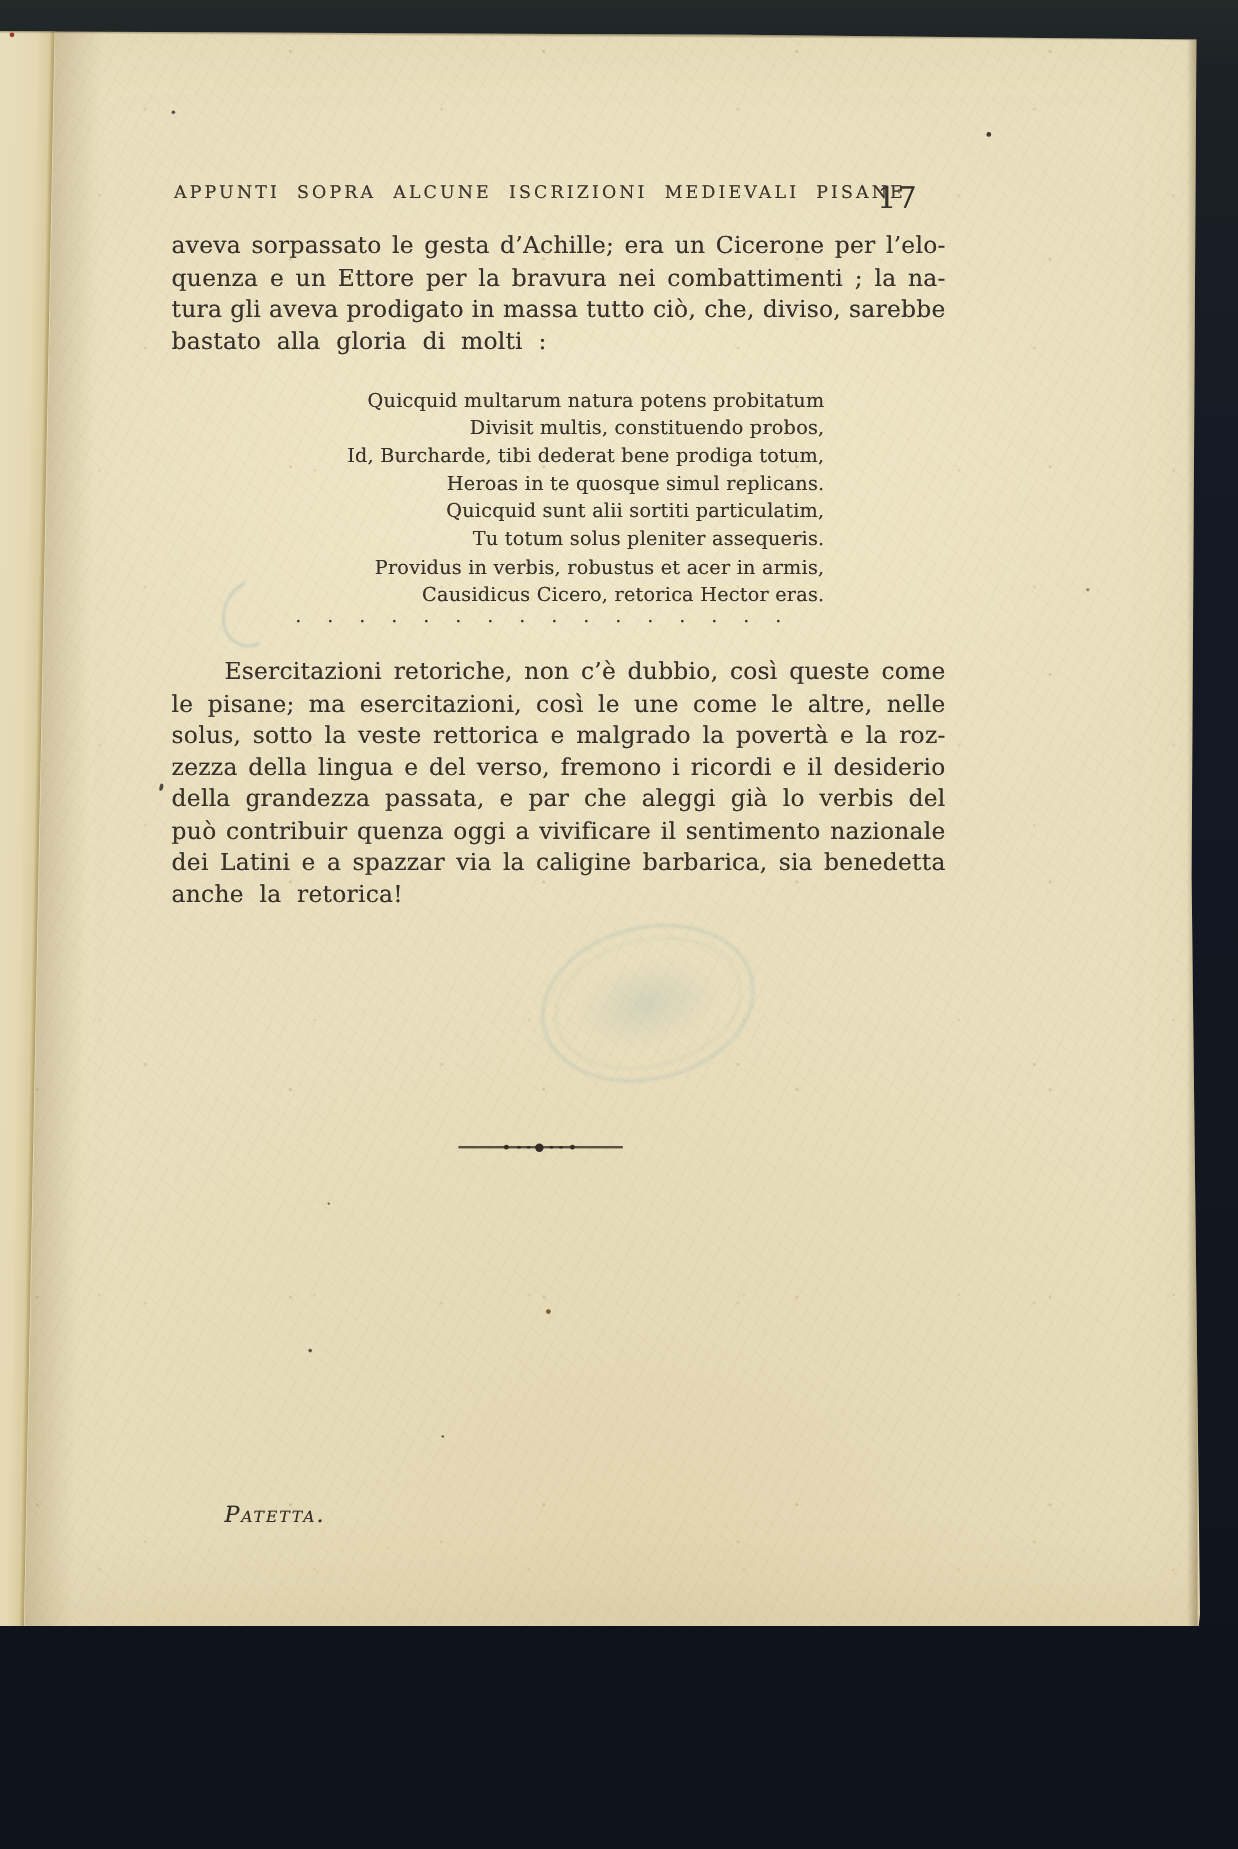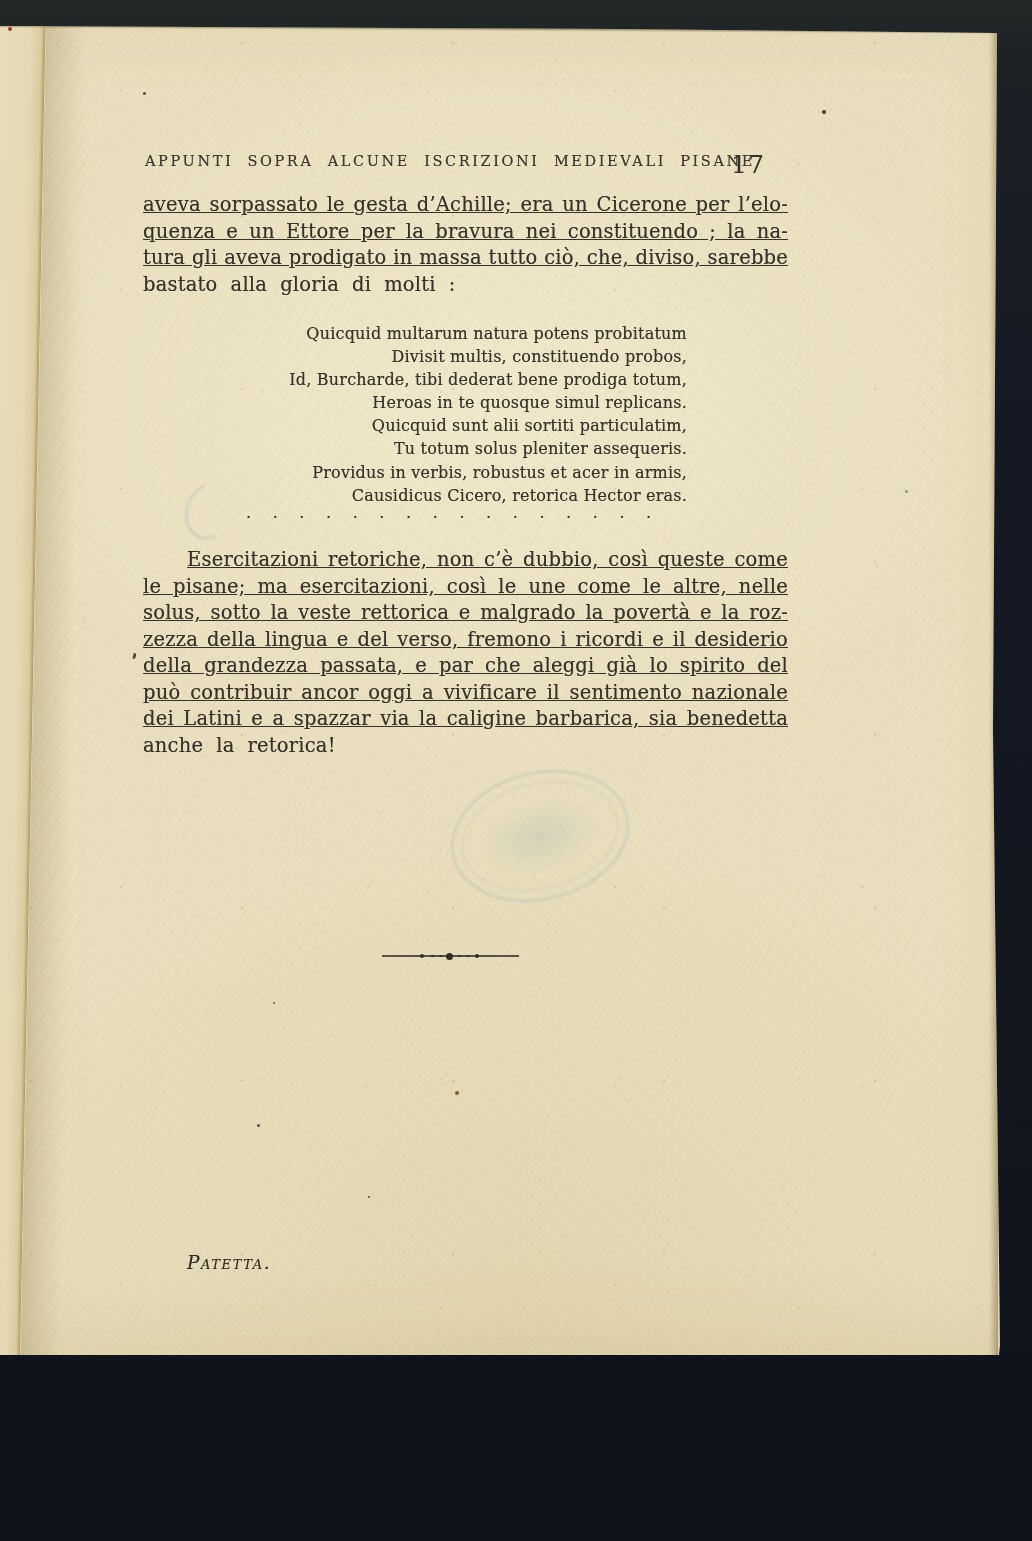--- a/index.html
+++ b/index.html
@@ -40,21 +40,21 @@
     transform:rotate(0.25deg);transform-origin:left center;}
 
   .txt{position:absolute;letter-spacing:.2px;text-shadow:0 0 .5px rgba(54,49,42,.55);}
   .running-header{left:135px;top:153px;width:630px;text-align:center;
     font-size:14.5px;letter-spacing:2.6px;word-spacing:7px;color:#3c362d;}
   .page-number{left:731px;top:150px;font-size:25px;letter-spacing:1px;color:#37322b;}
 
   .para{line-height:26.5px;font-size:19.5px;}
   .para-1{left:143px;top:192px;width:645px;}
   .para-2{left:143px;top:547px;width:645px;}
-  .jline{text-align:justify;text-align-last:justify;text-decoration:underline;}
+  .jline{text-align:justify;text-align-last:justify;}
   .lline{text-align:left;word-spacing:.34em;}
   .indent1{padding-left:44px;}
 
   .verse{left:247px;top:322px;width:440px;font-size:16px;line-height:23.1px;text-align:right;}
   .verse .vline:nth-child(even){padding-left:19px;}
   .ellipsis-row{left:246px;top:503px;font-size:16px;word-spacing:16.5px;letter-spacing:0;color:#3a342c;}
 
   .signature{left:187px;top:1252px;font-size:18.5px;font-variant:small-caps;letter-spacing:1.6px;color:#332e27;font-style:italic;}
 
   .divider{position:absolute;left:382px;top:949px;width:137px;height:14px;}
@@ -78,21 +78,21 @@
     <div class="gutter-shadow"></div>
     <div class="top-edge"></div>
     <div class="right-edge"></div>
     <div class="bottom-edge"></div>
 
     <div class="txt running-header">APPUNTI SOPRA ALCUNE ISCRIZIONI MEDIEVALI PISANE</div>
     <div class="txt page-number">17</div>
 
     <div class="txt para para-1">
       <div class="jline">aveva sorpassato le gesta d’Achille; era un Cicerone per l’elo-</div>
-      <div class="jline">quenza e un Ettore per la bravura nei constituendo ; la na-</div>
+      <div class="jline">quenza e un Ettore per la bravura nei combattimenti ; la na-</div>
       <div class="jline">tura gli aveva prodigato in massa tutto ciò, che, diviso, sarebbe</div>
       <div class="lline">bastato alla gloria di molti :</div>
     </div>
 
     <div class="txt verse">
       <div class="vline">Quicquid multarum natura potens probitatum</div>
       <div class="vline">Divisit multis, constituendo probos,</div>
       <div class="vline">Id, Burcharde, tibi dederat bene prodiga totum,</div>
       <div class="vline">Heroas in te quosque simul replicans.</div>
       <div class="vline">Quicquid sunt alii sortiti particulatim,</div>
@@ -100,22 +100,22 @@
       <div class="vline">Providus in verbis, robustus et acer in armis,</div>
       <div class="vline">Causidicus Cicero, retorica Hector eras.</div>
     </div>
     <div class="txt ellipsis-row">. . . . . . . . . . . . . . . .</div>
 
     <div class="txt para para-2">
       <div class="jline indent1">Esercitazioni retoriche, non c’è dubbio, così queste come</div>
       <div class="jline">le pisane; ma esercitazioni, così le une come le altre, nelle</div>
       <div class="jline">solus, sotto la veste rettorica e malgrado la povertà e la roz-</div>
       <div class="jline">zezza della lingua e del verso, fremono i ricordi e il desiderio</div>
-      <div class="jline">della grandezza passata, e par che aleggi già lo spirito del</div>
-      <div class="jline">può contribuir ancor oggi a vivificare il sentimento nazionale</div>
+      <div class="jline">della grandezza passata, e par che aleggi già lo verbis del</div>
+      <div class="jline">può contribuir quenza oggi a vivificare il sentimento nazionale</div>
       <div class="jline">dei Latini e a spazzar via la caligine barbarica, sia benedetta</div>
       <div class="lline">anche la retorica!</div>
     </div>
 
     <div class="stamp">
       <div class="ring1"></div>
       <div class="ring2"></div>
       <div class="blob"></div>
     </div>
     <div class="stamp-arc"></div>

